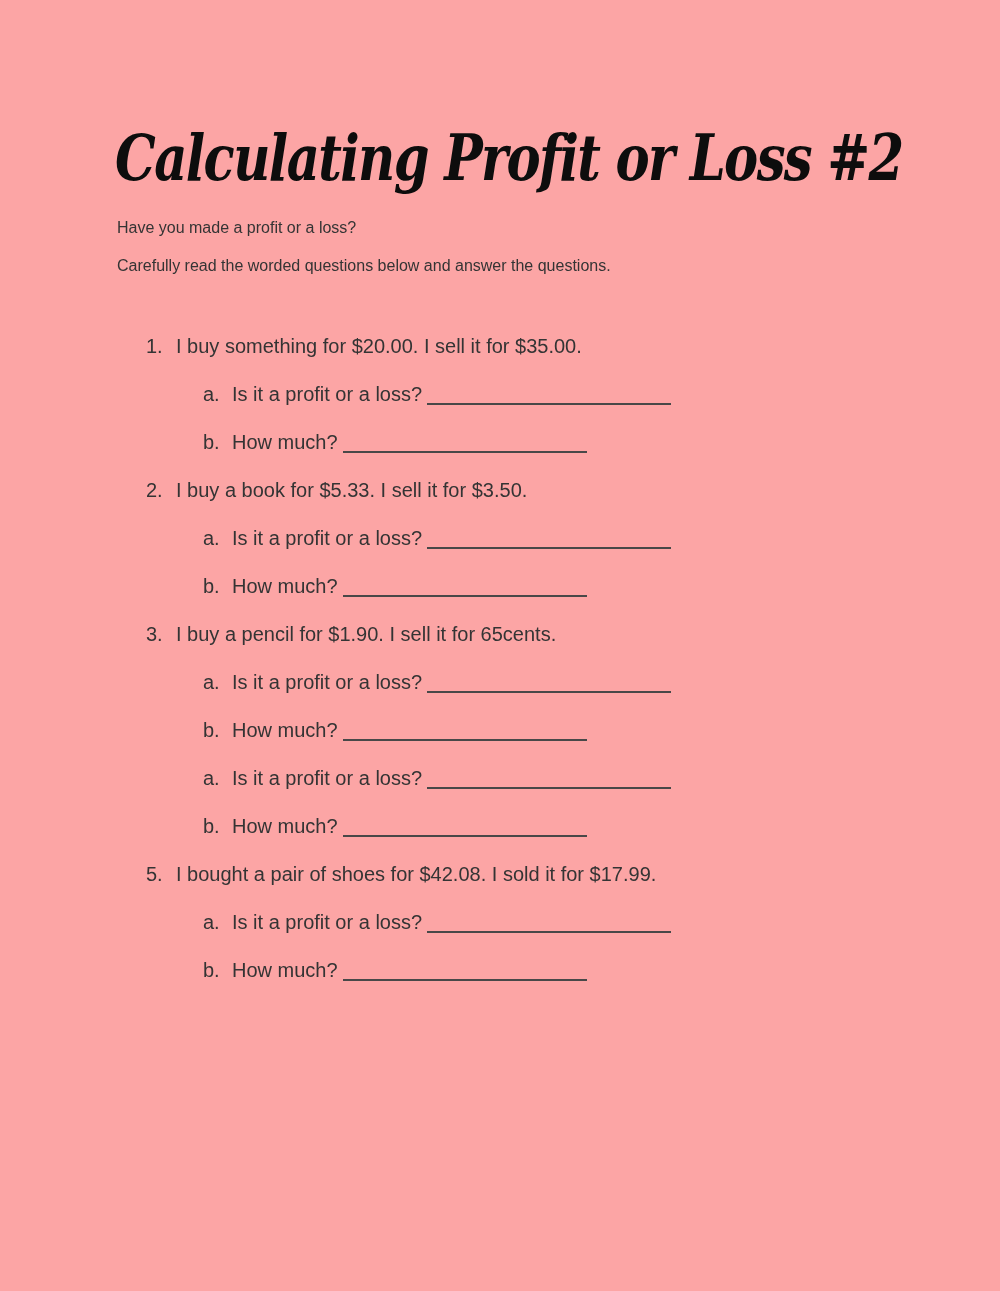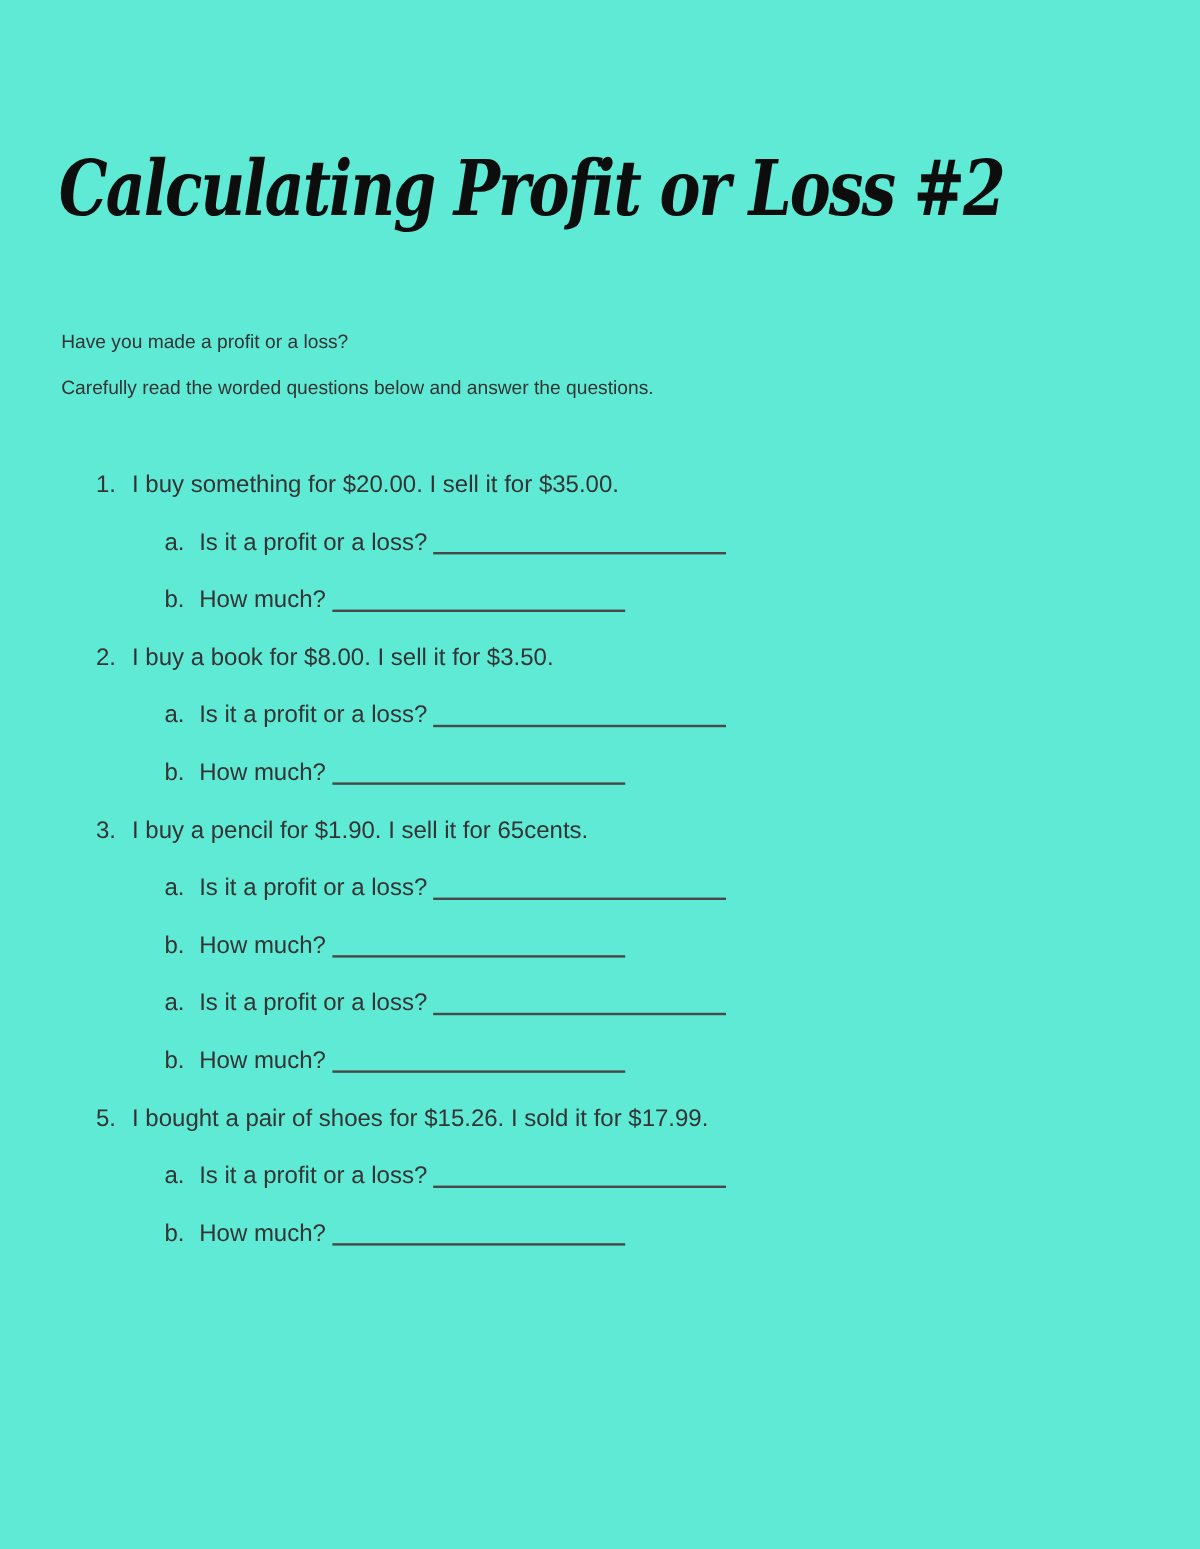--- a/index.html
+++ b/index.html
@@ -4,41 +4,41 @@
 <style>
   html, body {
     margin: 0;
     padding: 0;
     background: #ffffff;
   }
   .page {
     position: relative;
     width: 1000px;
     height: 1291px;
-    background: #5eead4;
+    background: #fca5a5;
     font-family: "Liberation Sans", sans-serif;
     color: #343434;
     overflow: hidden;
     box-sizing: border-box;
-    padding: 120px 60px 0 49px;
+    padding: 120px 60px 0 115px;
   }
   .title {
     font-family: "DejaVu Serif", serif;
     font-style: italic;
     font-weight: bold;
     font-size: 64px;
     line-height: 1.18;
     letter-spacing: -2px;
     color: #0d0d0d;
     white-space: nowrap;
     transform: scaleX(0.80);
     transform-origin: left center;
   }
   .intro {
-    margin-top: 80px;
+    margin-top: 22px;
     font-size: 16px;
   }
   .intro p {
     margin: 0 0 18px 0;
     line-height: 20px;
     padding-left: 2px;
   }
   .questions {
     margin-top: 60px;
     font-size: 20px;
@@ -91,21 +91,21 @@
       <span class="q-num">1.</span><span>I buy something for $20.00. I sell it for $35.00.</span>
     </div>
     <div class="sub-line">
       <span class="sub-label">a.</span><span>Is it a profit or a loss?</span><span class="blank"></span>
     </div>
     <div class="sub-line">
       <span class="sub-label">b.</span><span>How much?</span><span class="blank"></span>
     </div>
 
     <div class="q-line">
-      <span class="q-num">2.</span><span>I buy a book for $8.00. I sell it for $3.50.</span>
+      <span class="q-num">2.</span><span>I buy a book for $5.33. I sell it for $3.50.</span>
     </div>
     <div class="sub-line">
       <span class="sub-label">a.</span><span>Is it a profit or a loss?</span><span class="blank"></span>
     </div>
     <div class="sub-line">
       <span class="sub-label">b.</span><span>How much?</span><span class="blank"></span>
     </div>
 
     <div class="q-line">
       <span class="q-num">3.</span><span>I buy a pencil for $1.90. I sell it for 65cents.</span>
@@ -118,21 +118,21 @@
     </div>
 
     <div class="sub-line">
       <span class="sub-label">a.</span><span>Is it a profit or a loss?</span><span class="blank"></span>
     </div>
     <div class="sub-line">
       <span class="sub-label">b.</span><span>How much?</span><span class="blank"></span>
     </div>
 
     <div class="q-line">
-      <span class="q-num">5.</span><span>I bought a pair of shoes for $15.26. I sold it for $17.99.</span>
+      <span class="q-num">5.</span><span>I bought a pair of shoes for $42.08. I sold it for $17.99.</span>
     </div>
     <div class="sub-line">
       <span class="sub-label">a.</span><span>Is it a profit or a loss?</span><span class="blank"></span>
     </div>
     <div class="sub-line">
       <span class="sub-label">b.</span><span>How much?</span><span class="blank"></span>
     </div>
 
   </div>
 </div>

